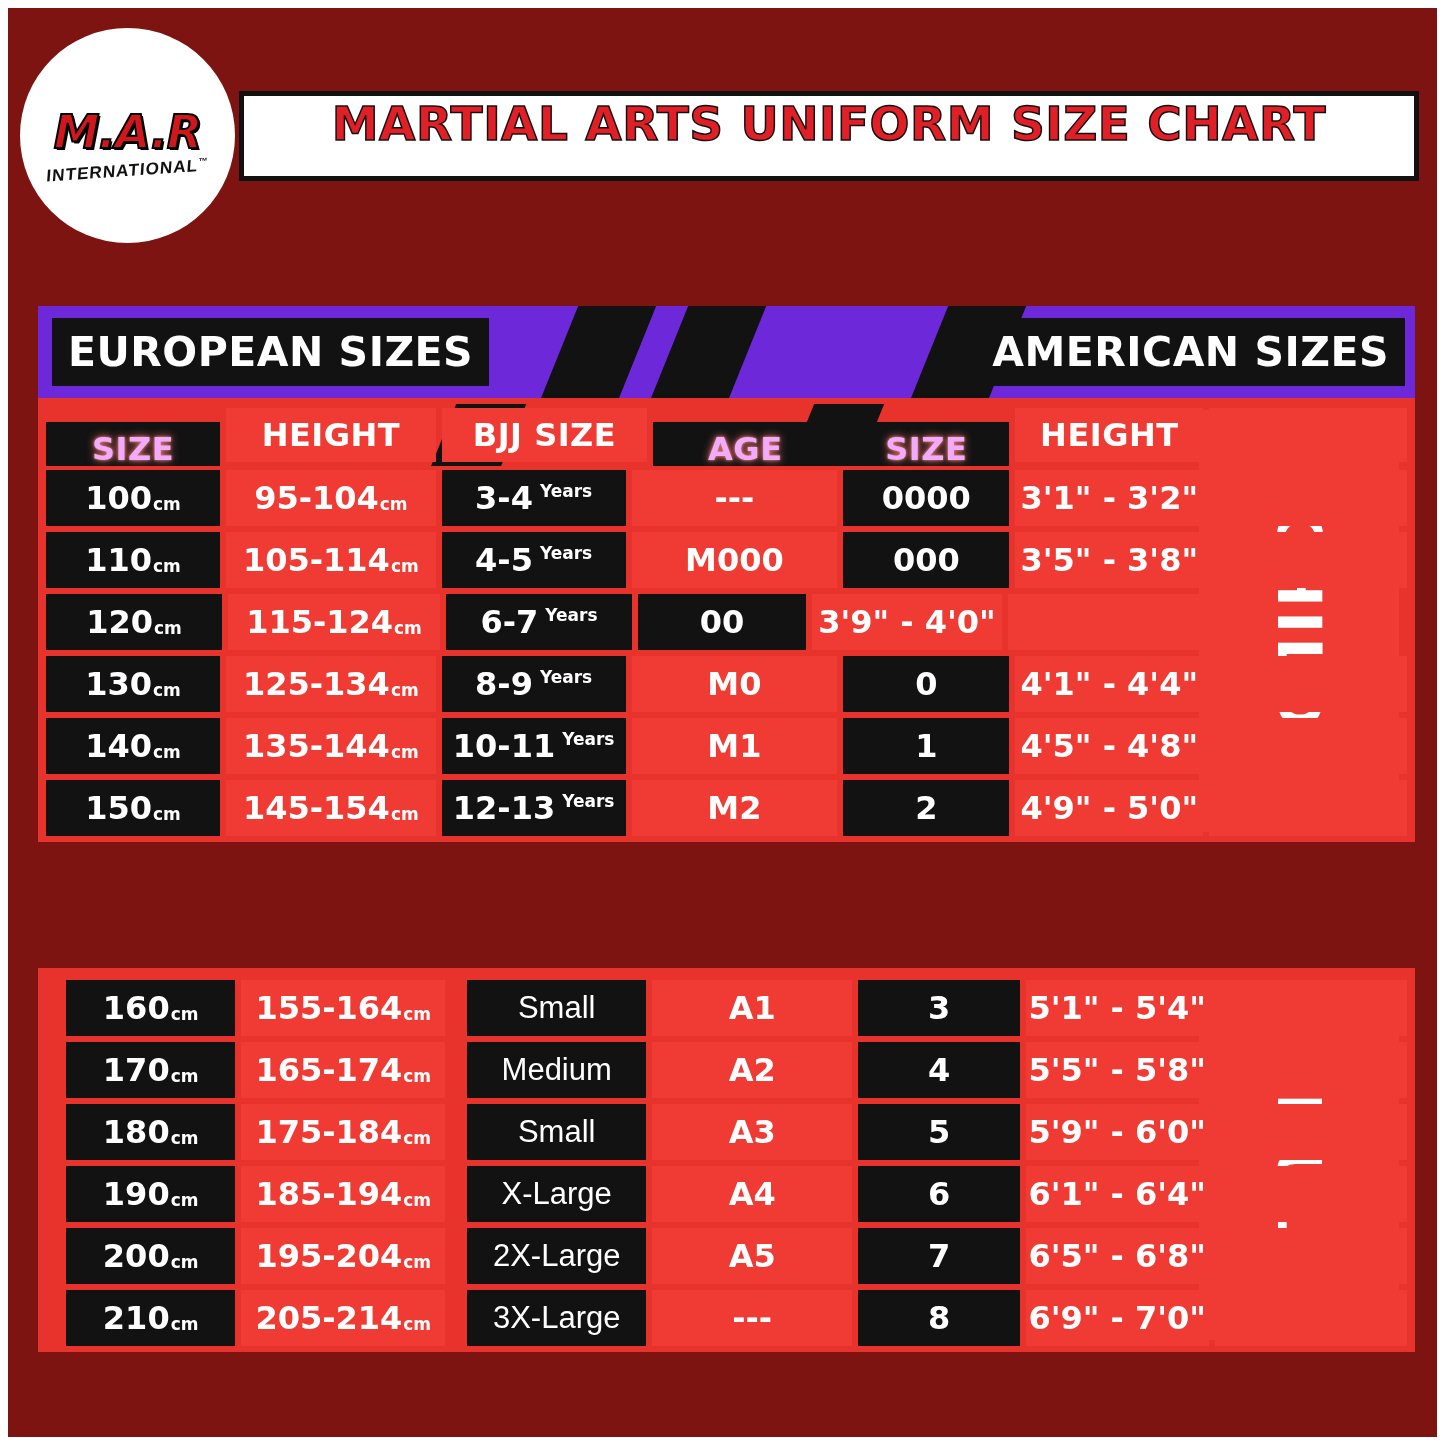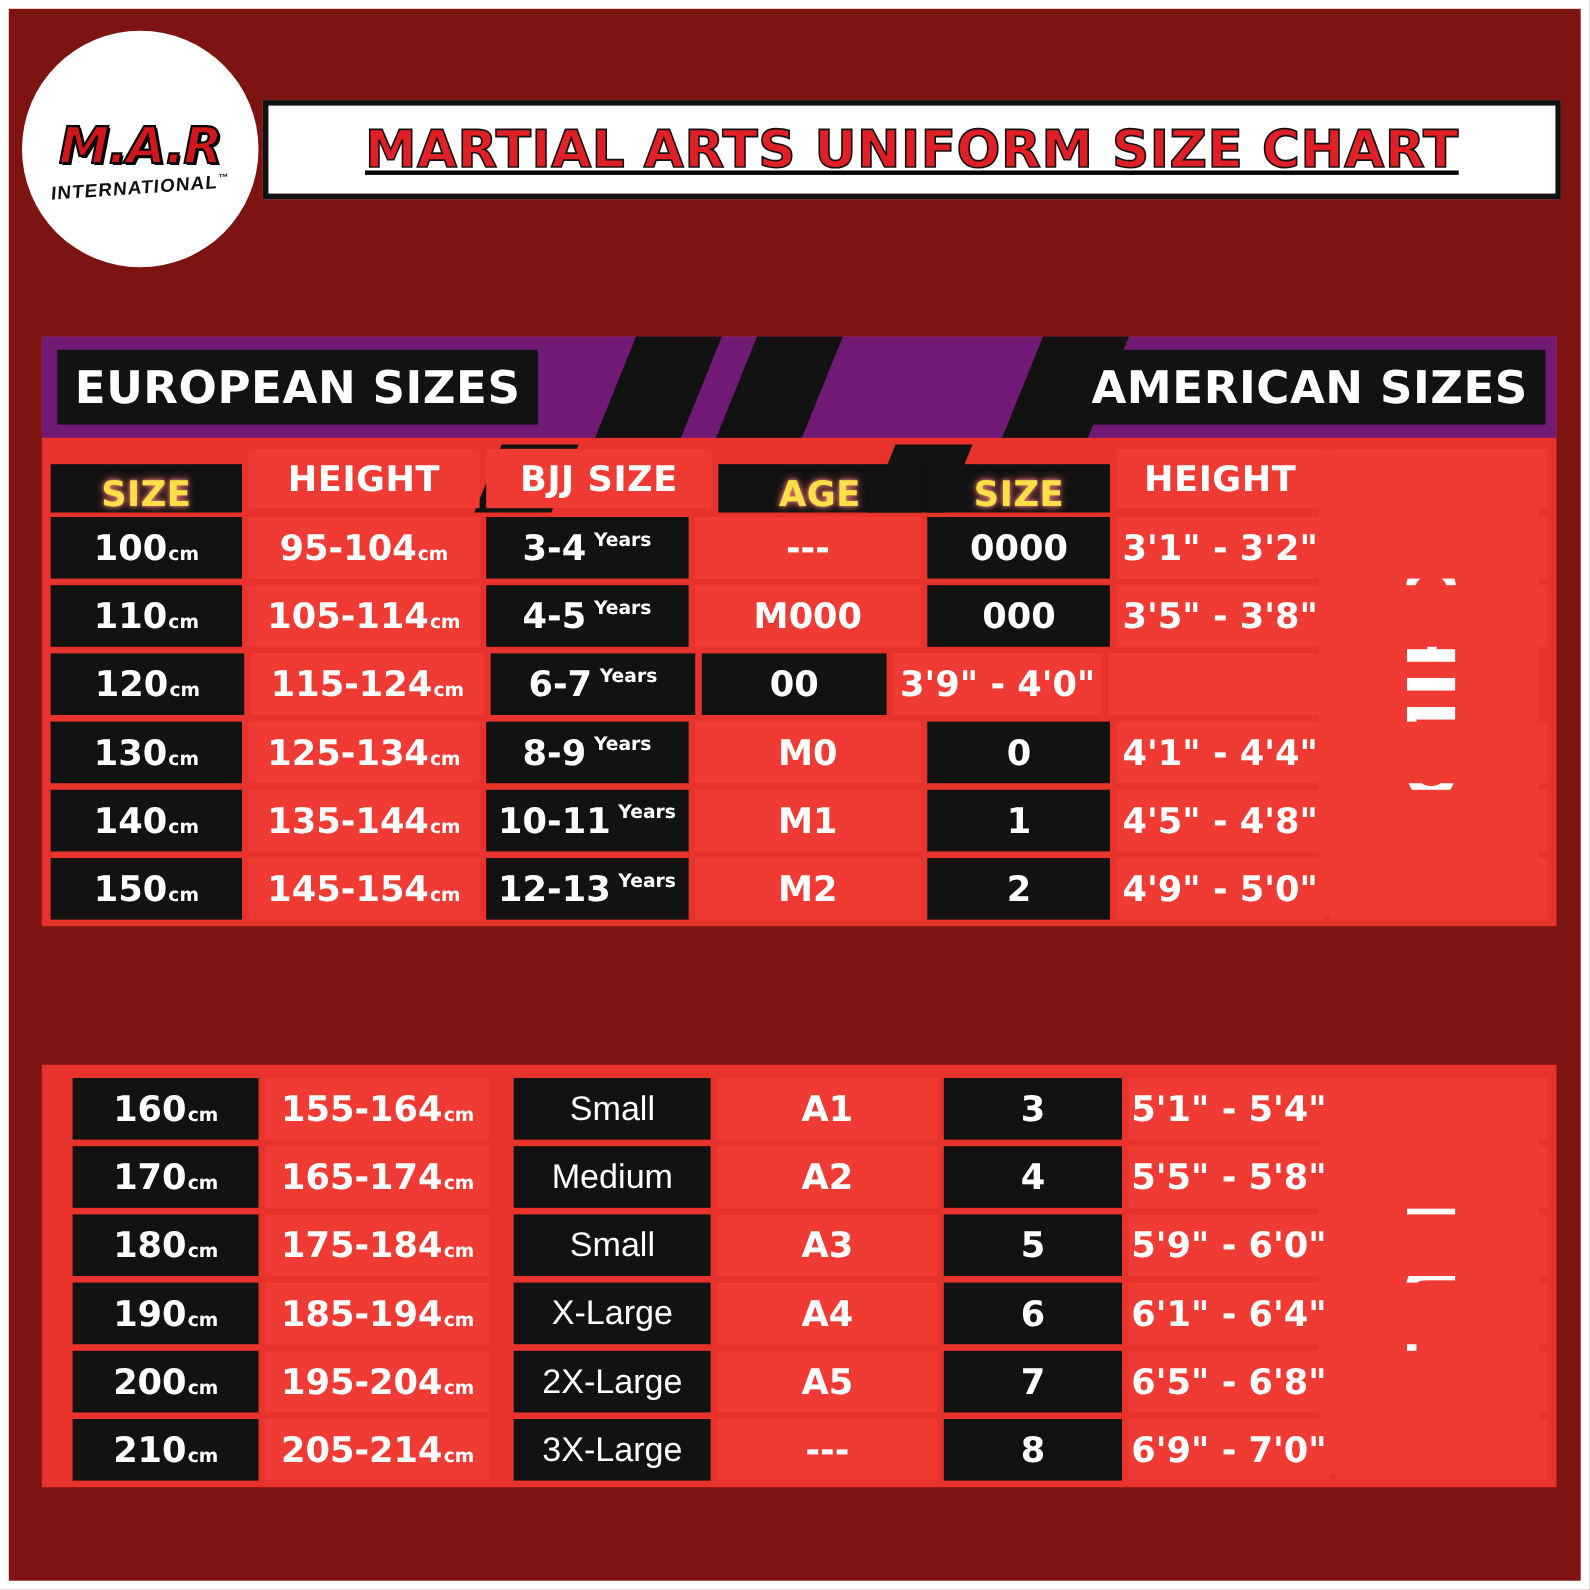--- a/index.html
+++ b/index.html
@@ -75,24 +75,22 @@
   }
   .title-box {
     position: absolute;
     left: 231px;
     top: 83px;
     right: 18px;
     height: 90px;
     background: #ffffff;
     border: 5px solid #111;
     display: flex;
-    align-items: center;
     justify-content: center;
     box-sizing: border-box;
-    text-decoration: underline;
   }
   .title-text {
     font-family: "DejaVu Sans", sans-serif;
     font-weight: bold;
     font-size: 47px;
     color: #e11f26;
     letter-spacing: 0.5px;
     -webkit-text-stroke: 1.5px #111;
     white-space: nowrap;
   }
@@ -100,21 +98,21 @@
   
   .card {
     position: absolute;
     left: 30px;
     right: 22px;
     background: #e8322c;
   }
   .band {
     position: relative;
     height: 92px;
-    background: #701a75;
+    background: #6d28d9;
     overflow: hidden;
     display: flex;
     align-items: center;
   }
   .stripe {
     position: absolute;
     top: -20px;
     width: 78px;
     height: 140px;
     background: #121212;
@@ -169,21 +167,21 @@
     font-size: 32px;
     white-space: nowrap;
   }
   .cell.black { background: #121212; }
   .cell.red   { background: #ef3b33; }
   .hcell {
     font-size: 32px;
     letter-spacing: 0.5px;
   }
   .hcell.glow {
-    color: #fde047;
+    color: #f0abfc;
     text-shadow: 0 0 8px rgba(255,120,110,0.95), 0 0 3px rgba(255,160,150,0.9);
     margin-top: 28px;
   }
   
   .c1 { width: 176px; }
   .c2 { width: 212px; }
   .c3 { width: 186px; }
   .c4 { width: 208px; }
   .c5 { width: 168px; }
   .c6 { width: 190px; }

